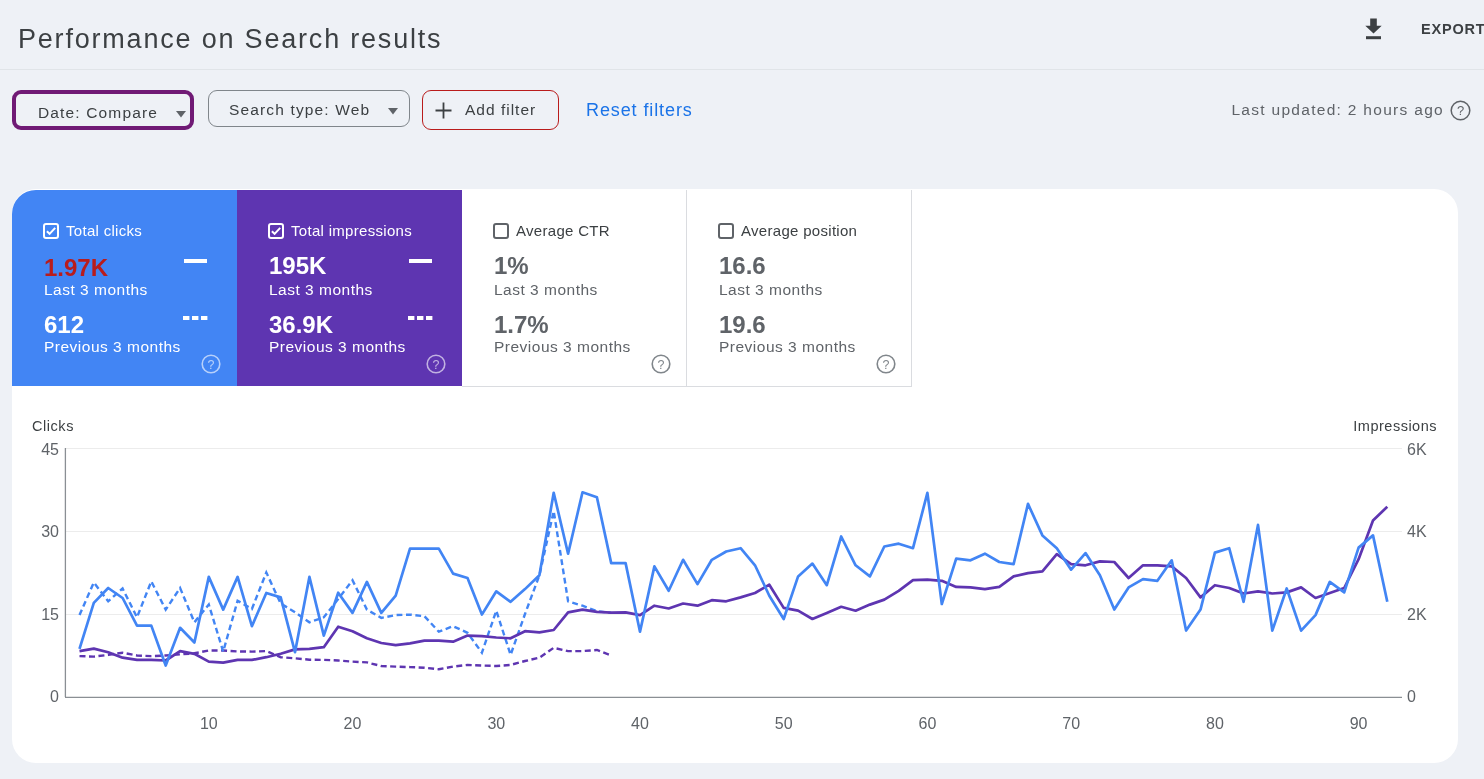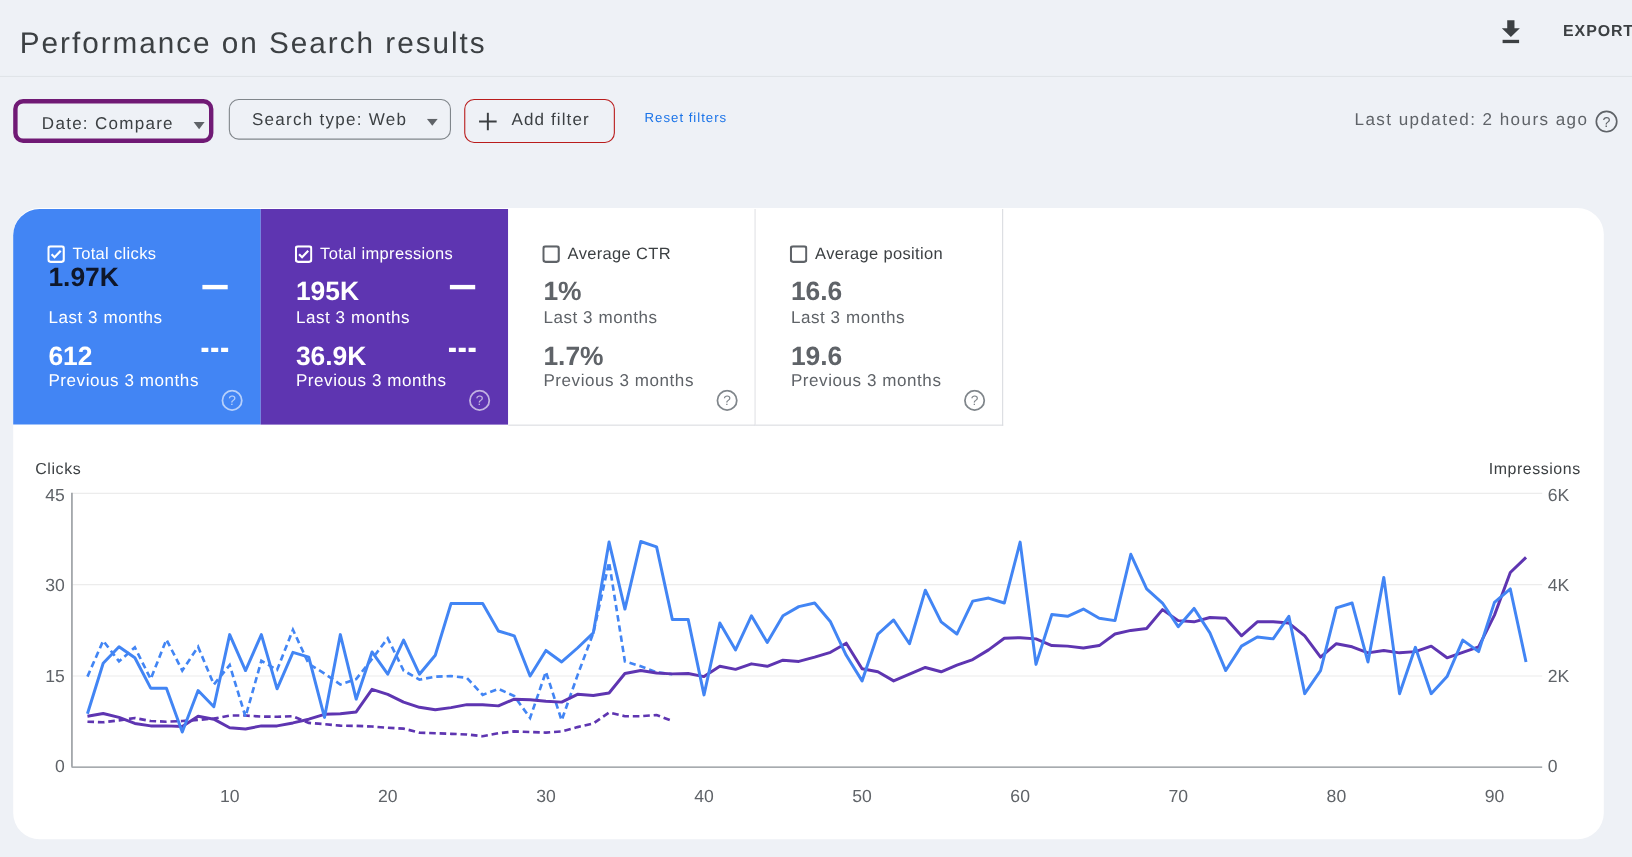--- a/index.html
+++ b/index.html
@@ -30,41 +30,41 @@
   <svg width="12" height="7" viewBox="0 0 12 7" class="abs" style="left:178px; top:17px;">
       <path d="M1 0 L11 0 L6 6.4 Z" fill="#5f6368"></path>
     </svg>
 </div>
 <div class="abs" style="left:422px; top:90px; width:137px; height:40px; border:1px solid #b91c1c; border-radius:9px;">
   <svg width="17" height="17" viewBox="0 0 17 17" class="abs" style="left:12px; top:11px;">
       <path d="M8.5 0.5 V16.5 M0.5 8.5 H16.5" stroke="#3c4043" stroke-width="1.8"></path>
     </svg>
   <div class="abs" style="left:42px; top:10px; font-size:15.5px; letter-spacing:1.0px; color:#3c4043;">Add filter</div>
 </div>
-<div class="abs" style="left:586px; top:100px; font-size:12px; letter-spacing:0.9px; color:#1a73e8;">Reset filters</div>
+<div class="abs" style="left:586px; top:100px; font-size:18px; letter-spacing:0.9px; color:#1a73e8;">Reset filters</div>
 <div class="abs" style="right:40px; top:101px; font-size:15.5px; letter-spacing:1.3px; color:#5f6368;">Last updated: 2 hours ago</div>
 <svg width="21" height="21" viewBox="0 0 21 21" class="abs" style="left:1450px; top:100px;">
   <circle cx="10.5" cy="10.5" r="9.3" fill="none" stroke="#5f6368" stroke-width="1.5"></circle>
   <text x="10.5" y="15.2" font-size="13" fill="#5f6368" text-anchor="middle" font-family="Liberation Sans">?</text>
 </svg>
 
 <div class="abs" style="left:12px; top:189px; width:1446px; height:574px; background:#ffffff; border-radius:24px;"></div>
 
 <div class="abs" style="left:12px; top:190px; width:225px; height:196px; background:#4285f4; border-radius:24px 0 0 0;"></div>
 <div class="abs" style="left:237px; top:190px; width:225px; height:196px; background:#5e35b1;"></div>
 <div class="abs" style="left:462px; top:190px; width:225px; height:197px; background:#ffffff; border-right:1px solid #dadce0; border-bottom:1px solid #dadce0;"></div>
 <div class="abs" style="left:687px; top:190px; width:225px; height:197px; background:#ffffff; border-right:1px solid #dadce0; border-bottom:1px solid #dadce0;"></div>
 
 <div class="abs" style="left:12px; top:190px; width:199px; height:196px;">
   <svg width="16" height="16" viewBox="0 0 16 16" class="abs" style="left:31px; top:33px;">
       <rect x="1" y="1" width="14" height="14" rx="2" fill="none" stroke="#ffffff" stroke-width="2"></rect>
       <path d="M3.9 8.2 L6.6 10.9 L12.2 4.9" fill="none" stroke="#ffffff" stroke-width="2"></path>
     </svg>
   <div class="abs" style="left:54px; top:32px; font-size:15px; letter-spacing:0.3px; color:#ffffff;">Total clicks</div>
-  <div class="abs" style="left:32px; top:49px; font-size:24px; font-weight:700; color:#0f172a;">1.97K</div>
+  <div class="abs" style="left:32px; top:64px; font-size:24px; font-weight:700; color:#b91c1c;">1.97K</div>
   <div class="abs" style="left:32px; top:91px; font-size:15.5px; letter-spacing:0.5px; color:#ffffff;">Last 3 months</div>
   <div class="abs" style="left:32px; top:121px; font-size:24px; font-weight:700; color:#ffffff;">612</div>
   <div class="abs" style="left:32px; top:148px; font-size:15.5px; letter-spacing:0.5px; color:#ffffff;">Previous 3 months</div>
   <div class="abs" style="left:172px; top:69px; width:23px; height:4px; background:#ffffff;"></div>
   <svg width="26" height="4" class="abs" style="left:171px; top:126px;">
       <line x1="0" y1="2" x2="26" y2="2" stroke="#ffffff" stroke-width="4" stroke-dasharray="6.4 2.6"></line>
     </svg>
   <svg width="20" height="20" viewBox="0 0 20 20" class="abs" style="left:189px; top:164px;" opacity="0.62">
       <circle cx="10" cy="10" r="8.8" fill="none" stroke="#ffffff" stroke-width="1.6"></circle>
       <text x="10" y="14.6" font-size="12.5" fill="#ffffff" text-anchor="middle" font-family="Liberation Sans">?</text>

